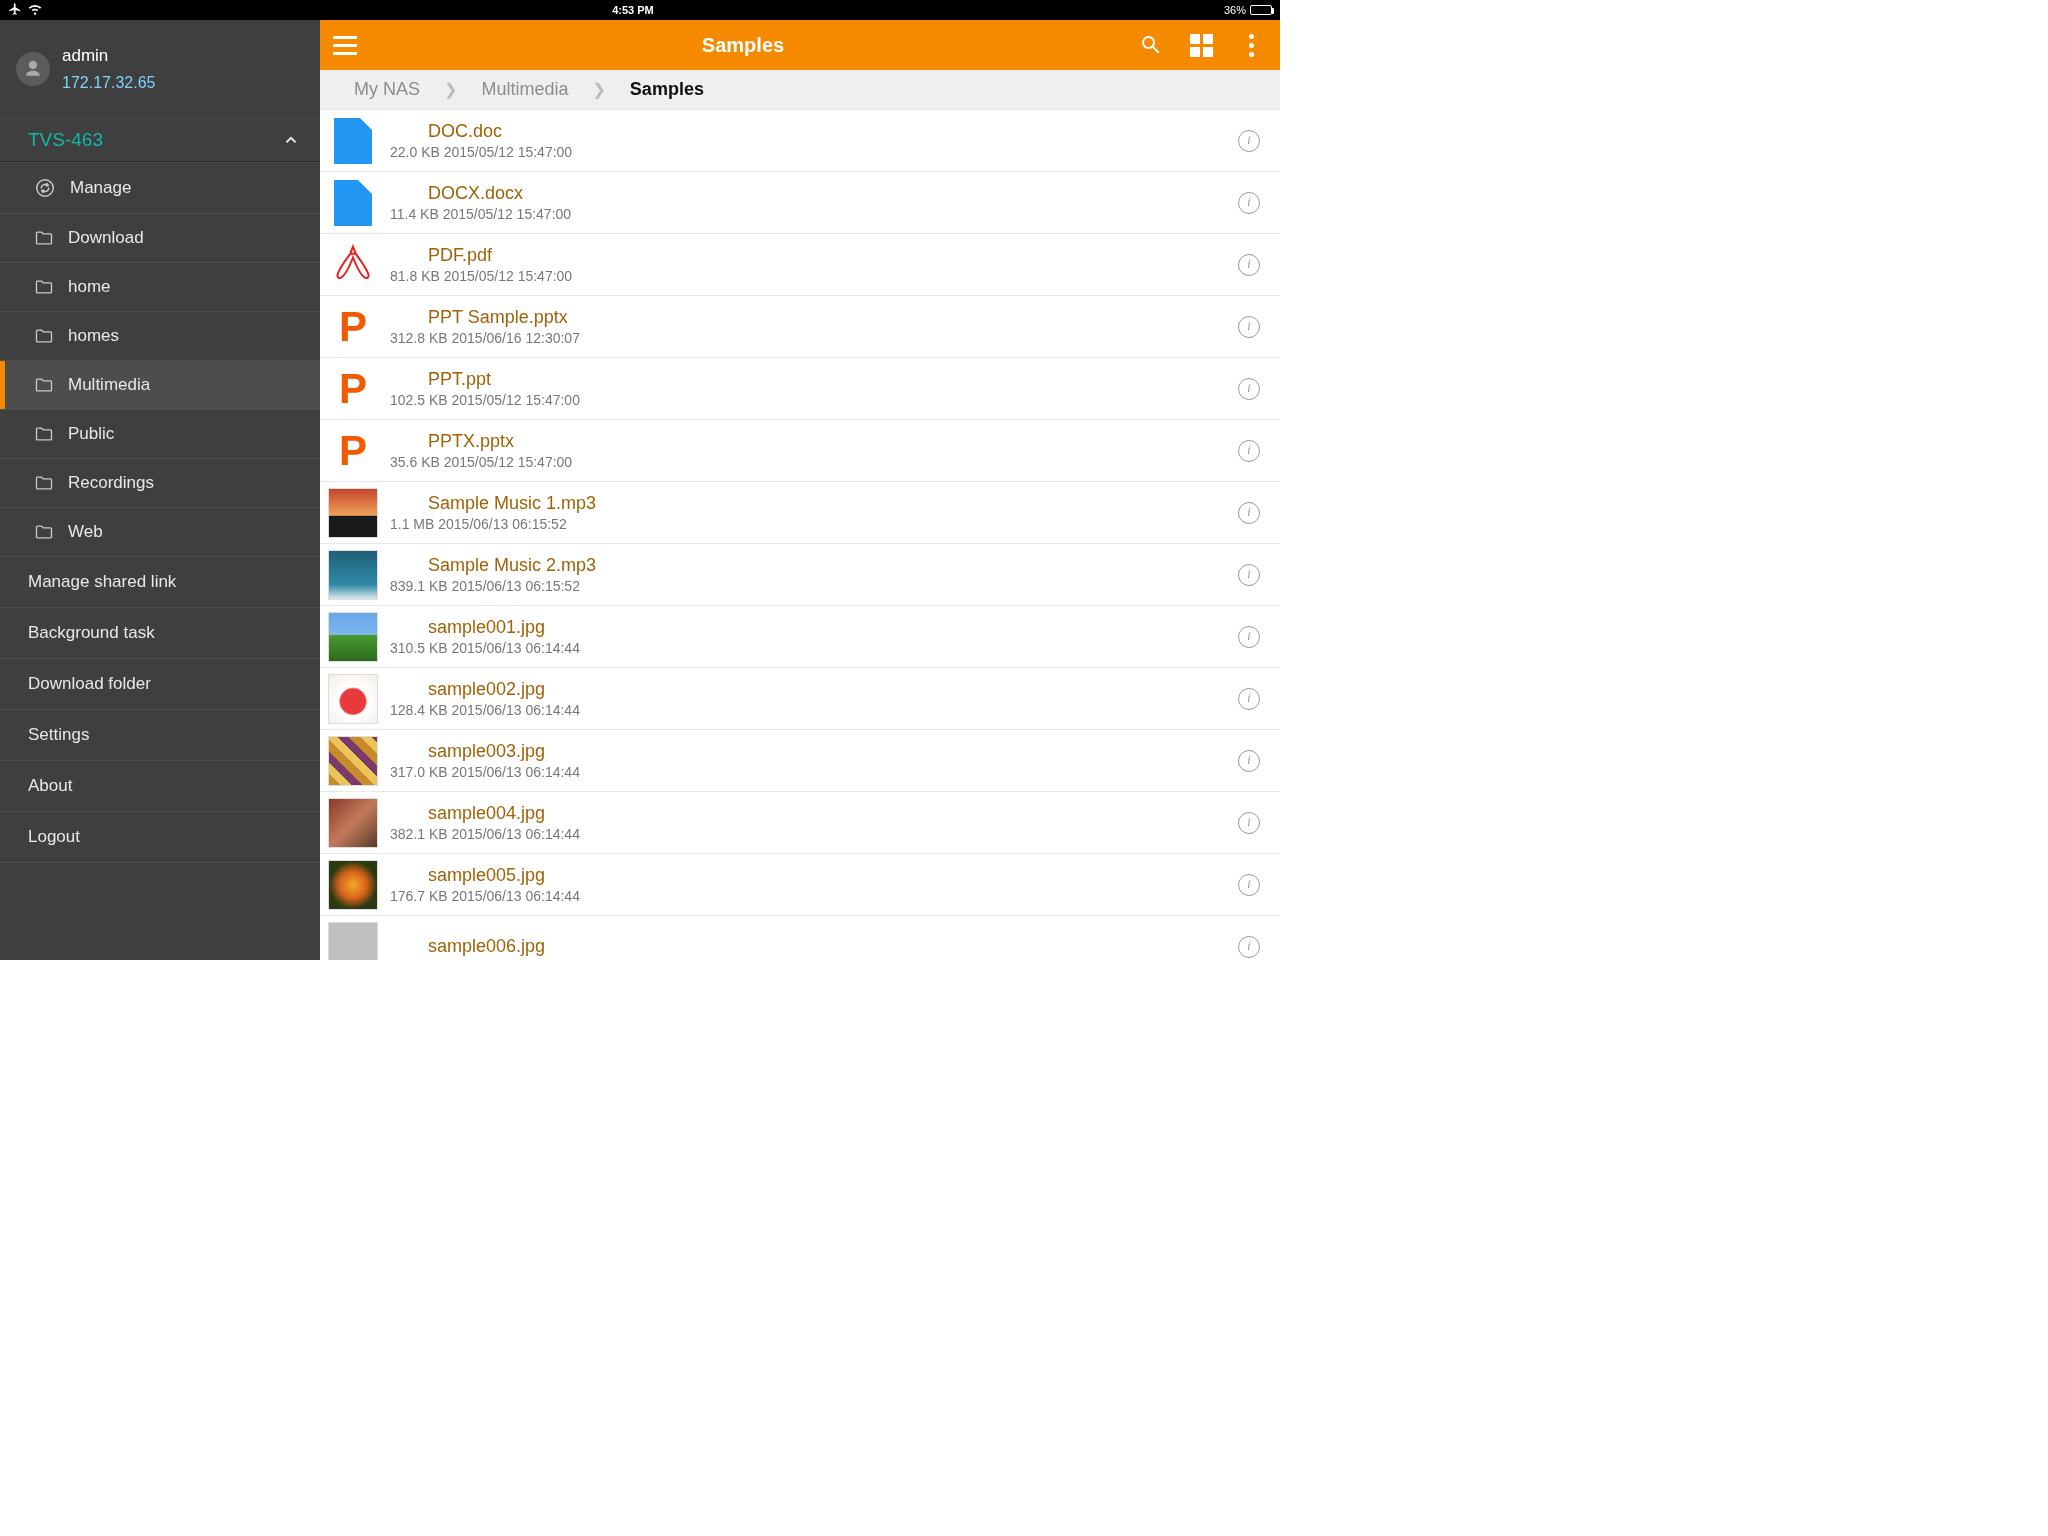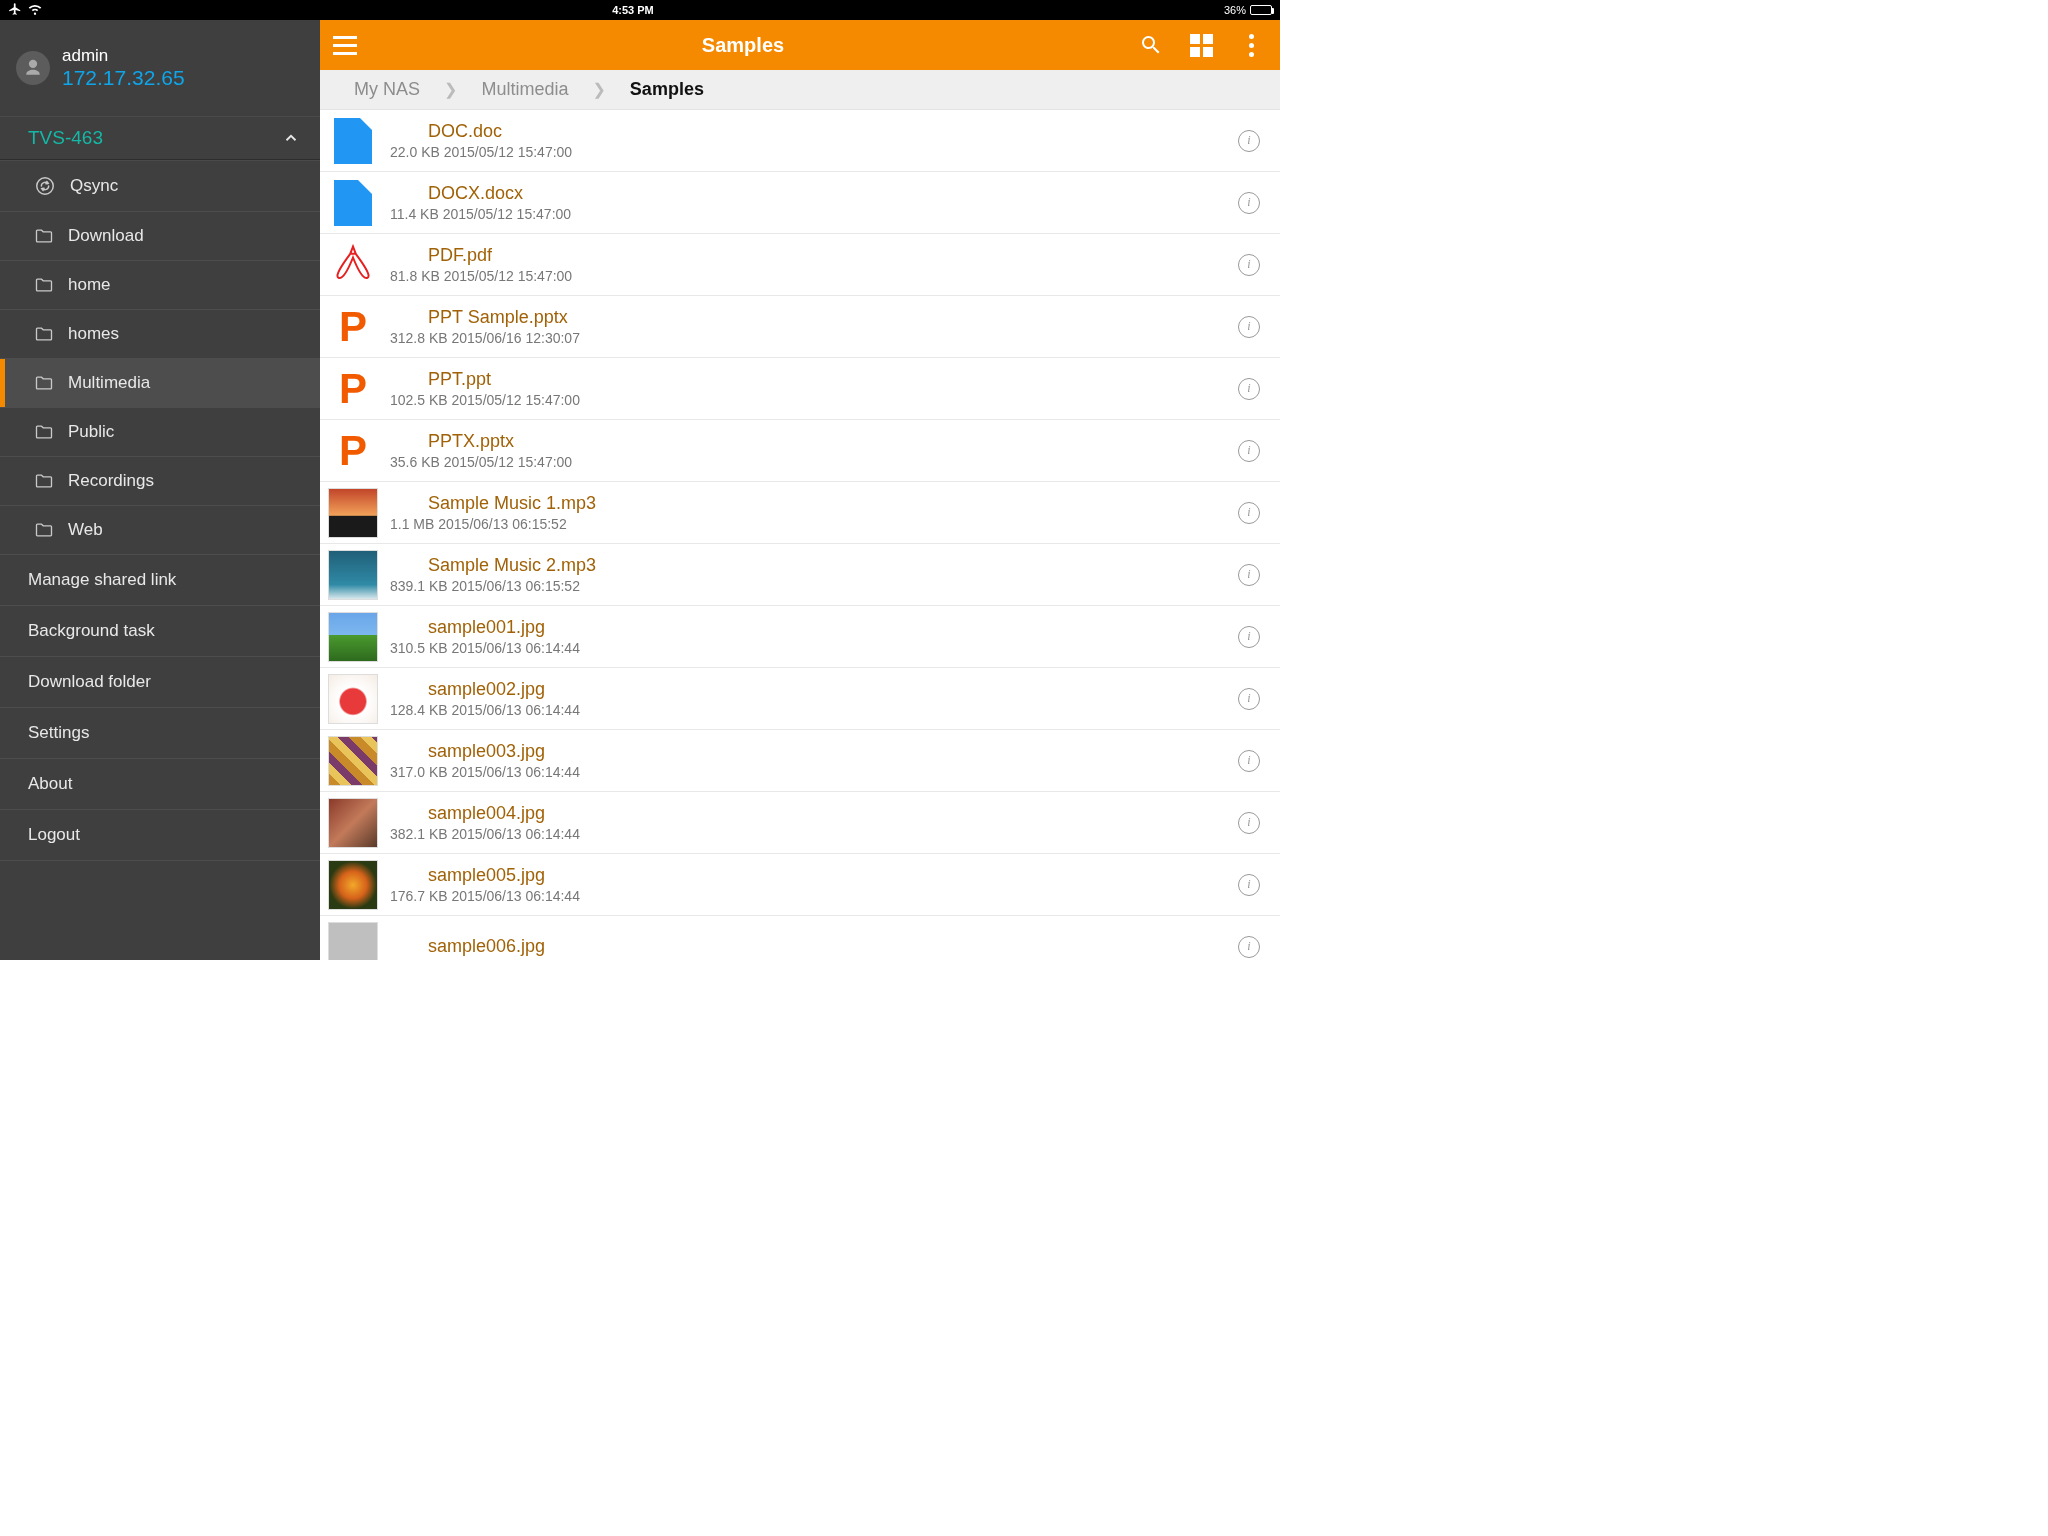--- a/index.html
+++ b/index.html
@@ -13,21 +13,21 @@
 .battery-shell::after { content: ""; position: absolute; right: -3px; top: 2px; width: 2px; height: 6px; background: #fff; border-radius: 0 1px 1px 0; }
 .battery-fill { background: #fff; height: 100%; }
 
 .main-row { flex: 1; display: flex; overflow: hidden; }
 
 .sidebar { width: 320px; background: #3f3f3f; color: #e6e6e6; display: flex; flex-direction: column; overflow: hidden; }
 .user-block { display: flex; align-items: center; gap: 12px; padding: 26px 16px; }
 .avatar { width: 34px; height: 34px; border-radius: 50%; background: #5c5c5c; display: flex; align-items: center; justify-content: center; }
 .avatar svg { width: 20px; height: 20px; fill: #aaa; }
 .user-text .uname { color: #fff; font-size: 17px; }
-.user-text .uaddr { color: #0ea5e9; font-size: 21px; }
+.user-text .uaddr { color: #7dd3fc; font-size: 16px; margin-top: 8px; }
 .device-row { display: flex; align-items: center; justify-content: space-between; padding: 10px 20px 10px 28px; border-top: 1px solid #4a4a4a; border-bottom: 1px solid #2d2d2d; }
 .device-row .dname { color: #14b8a6; font-size: 19px; }
 .chevron-up { width: 18px; height: 18px; }
 
 .folders { border-top: 1px solid #4a4a4a; }
 .folder-item { display: flex; align-items: center; gap: 14px; padding: 14px 20px 14px 34px; border-bottom: 1px solid #4d4d4d; font-size: 17px; color: #e8e8e8; }
 .folder-item.active { background: #4d4d4d; position: relative; }
 .folder-item.active::before { content: ""; position: absolute; left: 0; top: 0; bottom: 0; width: 5px; background: #f58a00; }
 .folder-icon { width: 20px; height: 20px; flex-shrink: 0; }
 .sync-icon { width: 22px; height: 22px; flex-shrink: 0; }
@@ -111,21 +111,21 @@
           <polyline points="6 15 12 9 18 15"></polyline>
         </svg>
     </div>
     <div class="folders" id="folders">
         <div class="folder-item">
           <svg class="sync-icon" viewBox="0 0 24 24" fill="none" stroke="#c9c9c9" stroke-width="1.6">
             <circle cx="12" cy="12" r="9"></circle>
             <path d="M8 12a4 4 0 0 1 7-2.6M16 12a4 4 0 0 1-7 2.6" stroke-linecap="round"></path>
             <path d="M14 7l1.5 2-2.5.5M10 17l-1.5-2 2.5-.5" stroke-linecap="round"></path>
           </svg>
-          <span>Qsync</span>
+          <span>Manage</span>
         </div>
         <div class="folder-item">
           <svg class="folder-icon" viewBox="0 0 24 24" fill="none" stroke="#c9c9c9" stroke-width="1.6">
             <path d="M3 6a1 1 0 0 1 1-1h5l2 2h9a1 1 0 0 1 1 1v10a1 1 0 0 1-1 1H4a1 1 0 0 1-1-1V6z"></path>
           </svg>
           <span>Download</span>
         </div>
         <div class="folder-item">
           <svg class="folder-icon" viewBox="0 0 24 24" fill="none" stroke="#c9c9c9" stroke-width="1.6">
             <path d="M3 6a1 1 0 0 1 1-1h5l2 2h9a1 1 0 0 1 1 1v10a1 1 0 0 1-1 1H4a1 1 0 0 1-1-1V6z"></path>

